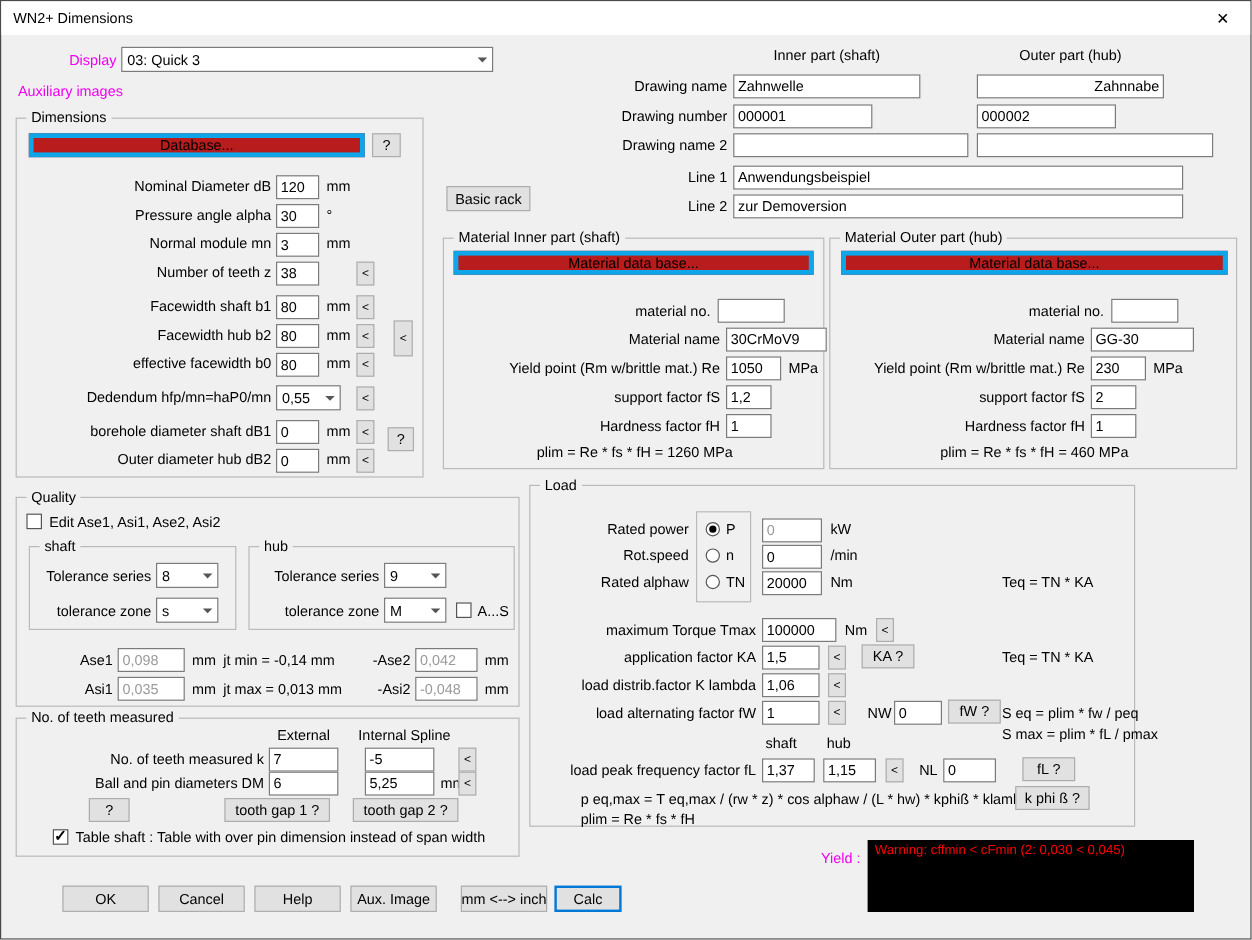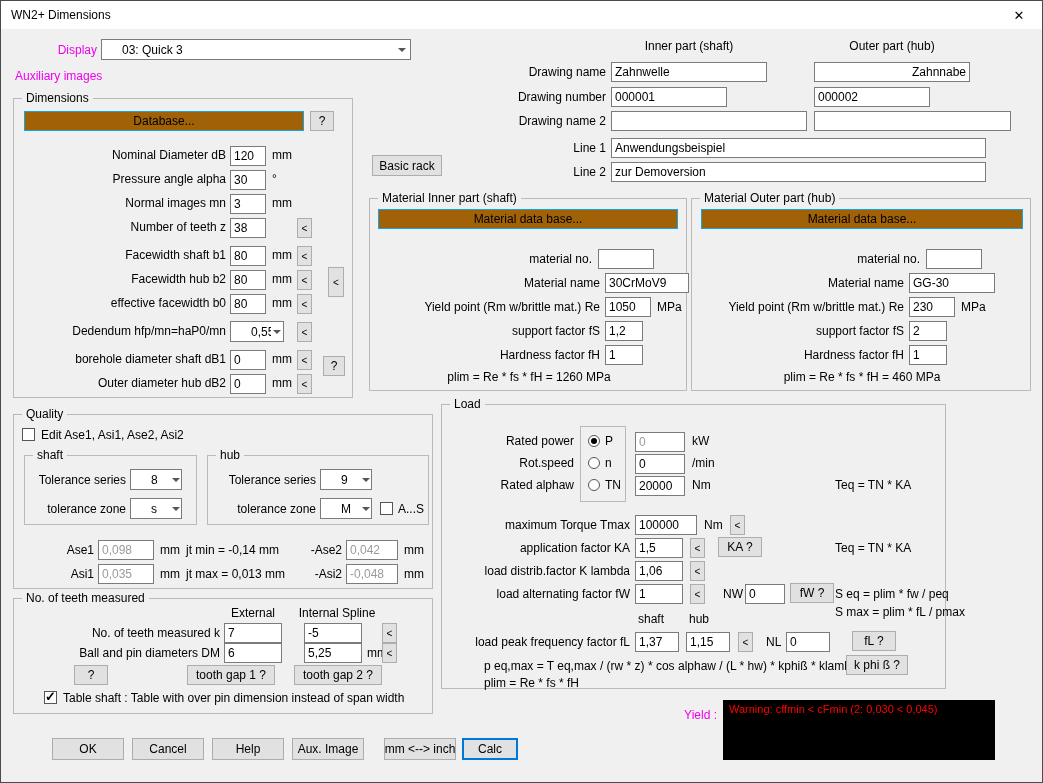--- a/index.html
+++ b/index.html
@@ -9,27 +9,27 @@
   .titlebar{position:absolute;left:0;top:0;width:100%;height:28px;background:#ffffff;display:flex;align-items:center}
   .title{padding-left:10px;font-size:12px;white-space:nowrap}
   .closebtn{margin-left:auto;width:46px;height:28px;display:flex;align-items:center;justify-content:center;font-size:13px;cursor:default}
   .lbl{position:absolute;white-space:nowrap;font-size:12px;line-height:14px}
   .r{text-align:right}
   .c{text-align:center}
   .mag{color:#f000f0}
   .tb{position:absolute;height:20px;border:1px solid #7b7b7b;background:#fff;font-family:"Liberation Sans",sans-serif;font-size:12px;padding:0 3px;color:#000}
   .tb.gray{color:#9a9a9a}
   .btn{position:absolute;background:#e1e1e1;border:1px solid #adadad;font-family:"Liberation Sans",sans-serif;font-size:12px;display:flex;align-items:center;justify-content:center;white-space:nowrap;cursor:default}
-  .btn.flat{background:#a16207;border:1px solid #0ea5e9}
+  .btn.flat{background:#b91c1c;border:4px solid #0ea5e9}
   .btn.small{font-size:10px}
   .btn.default{border:2px solid #0078d7}
   .grp{position:absolute;border:1px solid #bababa}
   .legend{position:absolute;top:-8px;left:8px;background:#f0f0f0;padding:0 4px;font-size:12px;white-space:nowrap}
   .combo{position:absolute;height:21px;border:1px solid #7b7b7b;background:#fff;display:flex;align-items:stretch;cursor:default}
-  .combo .cv{flex:1;padding:0 20px;overflow:hidden;white-space:nowrap;display:flex;align-items:center;font-size:12px}
+  .combo .cv{flex:1;padding:0 4px;overflow:hidden;white-space:nowrap;display:flex;align-items:center;font-size:12px}
   .combo .ca{width:17px;display:flex;align-items:center;justify-content:center}
   .combo .ca::after{content:"";border:4px solid transparent;border-top-color:#555;margin-top:4px}
   .cb{position:absolute;width:13px;height:13px;border:1px solid #555;background:#fff}
   .cb.on::after{content:"✓";position:absolute;left:0;top:-3px;font-size:13px;font-weight:bold;color:#000}
   .radio{position:absolute;width:12px;height:12px;border:1px solid #555;border-radius:50%;background:#fff}
   .radio.on::after{content:"";position:absolute;left:2px;top:2px;width:6px;height:6px;border-radius:50%;background:#000}
   .frame{position:absolute;border:1px solid #bababa}
   .errbox{position:absolute;background:#000;color:#ff0000;font-size:11px;padding:3px 6px;overflow:hidden;line-height:13px}
 </style>
 </head>
@@ -79,21 +79,21 @@
     <button class="btn" style="left:296px;top:12px;width:24px;height:20px">?</button>
 
     <div class="lbl r" style="left:0;top:49px;width:212px">Nominal Diameter dB</div>
     <input class="tb" style="left: 216px; top: 47px; width: 36px;" value="120">
     <div class="lbl" style="left:258px;top:49px">mm</div>
 
     <div class="lbl r" style="left:0;top:73px;width:212px">Pressure angle alpha</div>
     <input class="tb" style="left: 216px; top: 71px; width: 36px;" value="30">
     <div class="lbl" style="left:258px;top:73px">°</div>
 
-    <div class="lbl r" style="left:0;top:97px;width:212px">Normal images mn</div>
+    <div class="lbl r" style="left:0;top:97px;width:212px">Normal module mn</div>
     <input class="tb" style="left: 216px; top: 95px; width: 36px;" value="3">
     <div class="lbl" style="left:258px;top:97px">mm</div>
 
     <div class="lbl r" style="left:0;top:121px;width:212px">Number of teeth z</div>
     <input class="tb" style="left: 216px; top: 119px; width: 36px;" value="38">
     <button class="btn small" style="left:283px;top:119px;width:15px;height:20px">&lt;</button>
 
     <div class="lbl r" style="left:0;top:149px;width:212px">Facewidth shaft b1</div>
     <input class="tb" style="left: 216px; top: 147px; width: 36px;" value="80">
     <div class="lbl" style="left:258px;top:149px">mm</div>

